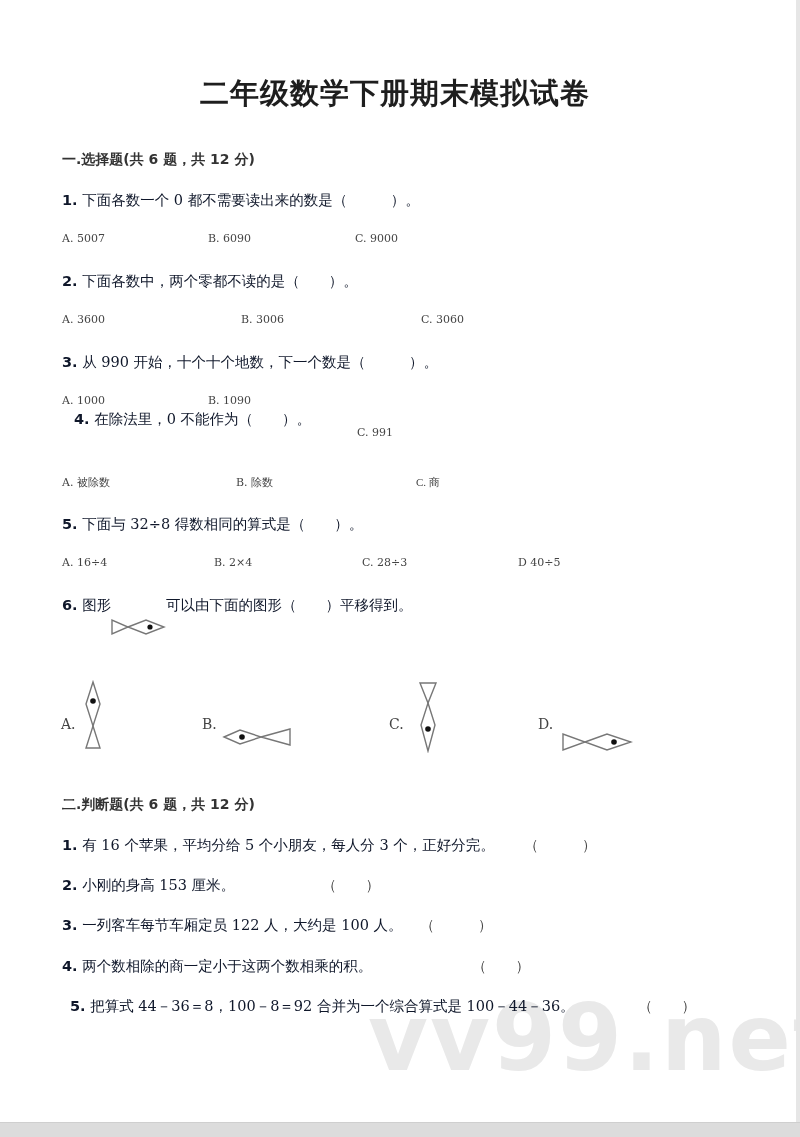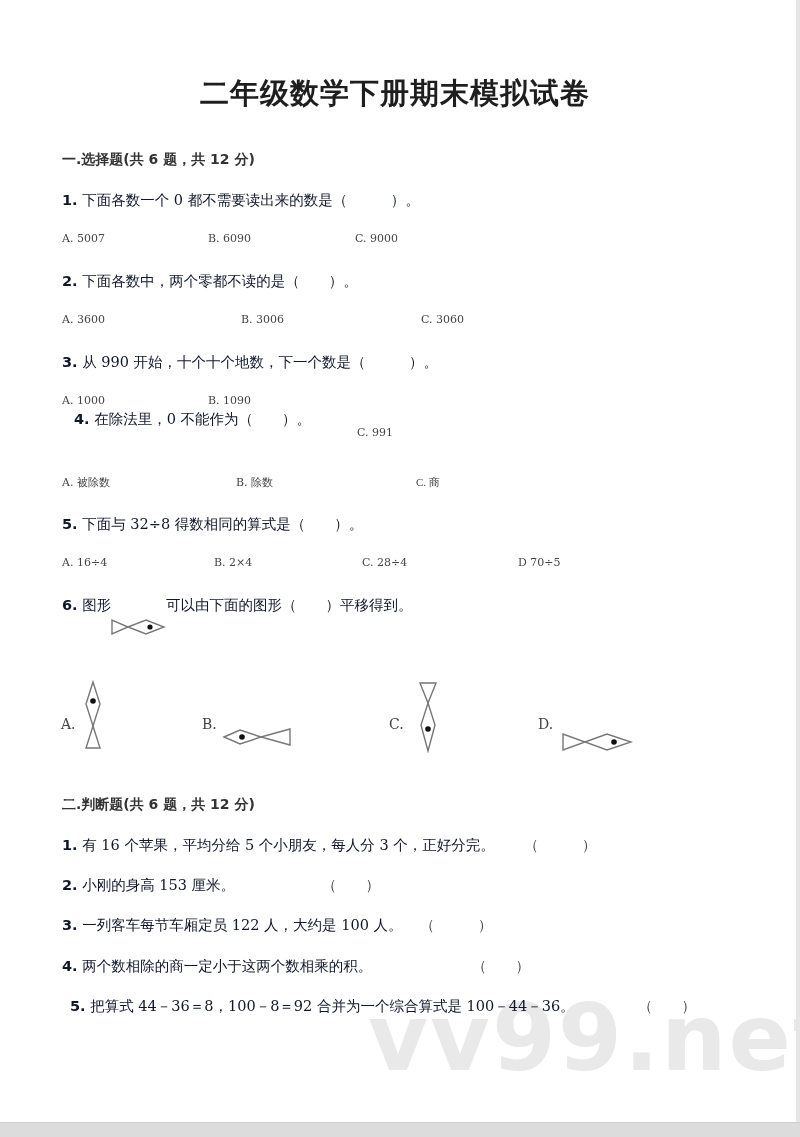--- a/index.html
+++ b/index.html
@@ -74,22 +74,22 @@
   <div class="opt fg" style="left:62px; top:475px;text-align:right;">A. 被除数</div>
   <div class="opt fg" style="left:236px; top:475px;">B. 除数</div>
   <div class="opt fg" style="left:416px; top:475px;font-family:Liberation Serif, serif;">C. 商</div>
 
   <div class="line fg" style="top:515px;">
     <span class="qnum">5.</span>
     <span>下面与 32÷8 得数相同的算式是（　　）。</span>
   </div>
   <div class="opt fg" style="left:62px; top:556px;">A. 16÷4</div>
   <div class="opt fg" style="left:214px; top:556px;">B. 2×4</div>
-  <div class="opt fg" style="left:362px; top:556px;">C. 28÷4</div>
-  <div class="opt fg" style="left:518px; top:556px;">D  70÷5</div>
+  <div class="opt fg" style="left:362px; top:556px;">C. 28÷3</div>
+  <div class="opt fg" style="left:518px; top:556px;">D  40÷5</div>
 
   <div class="line fg" style="top:596px;">
     <span class="qnum">6.</span>
     <span>图形</span>
   </div>
   <div class="line fg" style="left:166px; top:596px;">可以由下面的图形（　　）平移得到。</div>
 
   <svg class="fig fg" style="left:110px; top:617px;" width="58" height="20" viewBox="0 0 58 20">
     <g fill="none" stroke="#777" stroke-width="1.4">
       <polygon points="2,3 2,17 18,10"></polygon>

